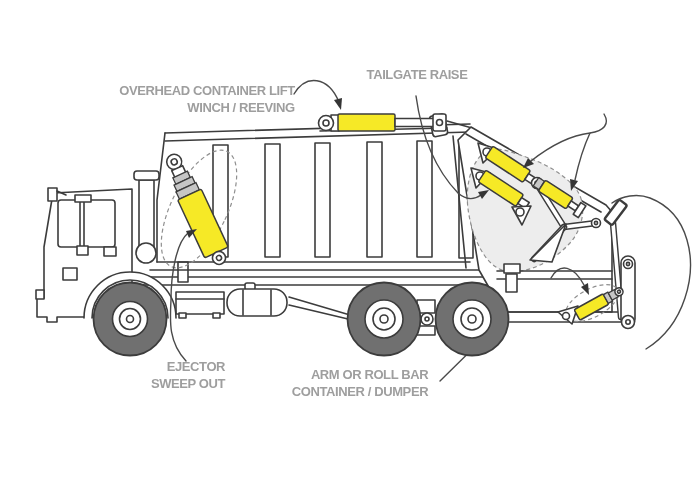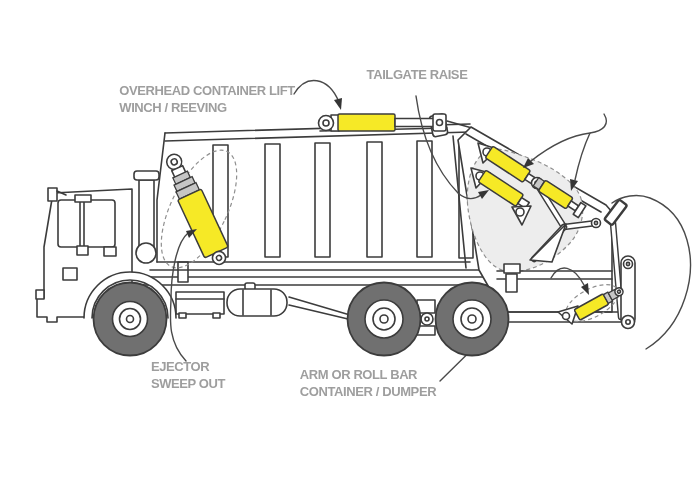--- a/index.html
+++ b/index.html
@@ -14,21 +14,21 @@
   .sf {stroke:var(--line);stroke-width:1.6;fill:#fff;stroke-linejoin:round;}
   .yl {stroke:var(--line);stroke-width:1.5;fill:var(--highlight-yellow);}
   .gy {stroke:var(--line);stroke-width:1.3;fill:var(--rod-gray);}
   .tire{stroke:var(--line);stroke-width:1.8;fill:var(--tire-gray);}
   .dash{stroke:#8f8f8f;stroke-width:1.2;fill:none;stroke-dasharray:4 3;}
   .blob{fill:var(--shade-gray);stroke:#8f8f8f;stroke-width:1.2;stroke-dasharray:4 3;}
   .ld {stroke:#4a4a4a;stroke-width:1.4;fill:none;stroke-linecap:round;}
   .ah {fill:#353535;stroke:none;}
   .beam-d{stroke:var(--line);stroke-width:6.5;fill:none;stroke-linecap:round;}
   .beam-w{stroke:#fff;stroke-width:3.6;fill:none;stroke-linecap:round;}
-  .lbl{position:absolute;transform:translateX(-50%);text-align:left;color:var(--label-text);
+  .lbl{position:absolute;transform:translateX(-50%);text-align:right;color:var(--label-text);
        font-weight:bold;font-size:13px;line-height:1.28;letter-spacing:-0.4px;white-space:nowrap;}
   .lbl span{display:block;}
 </style>
 </head>
 <body>
 
 <div class="stage">
 <svg width="700" height="500" viewBox="0 0 700 500">
 
   <g>
@@ -239,17 +239,17 @@
     <span>OVERHEAD CONTAINER LIFT</span>
     <span>WINCH / REEVING</span>
   </div>
   <div class="lbl" style="left:417px;top:67px">
     <span>TAILGATE RAISE</span>
   </div>
   <div class="lbl" style="left:188px;top:359px">
     <span>EJECTOR</span>
     <span>SWEEP OUT</span>
   </div>
-  <div class="lbl" style="left:368px;top:367px">
+  <div class="lbl" style="left:360px;top:367px">
     <span>ARM OR ROLL BAR</span>
     <span>CONTAINER / DUMPER</span>
   </div>
 </div>
 
 </body></html>

